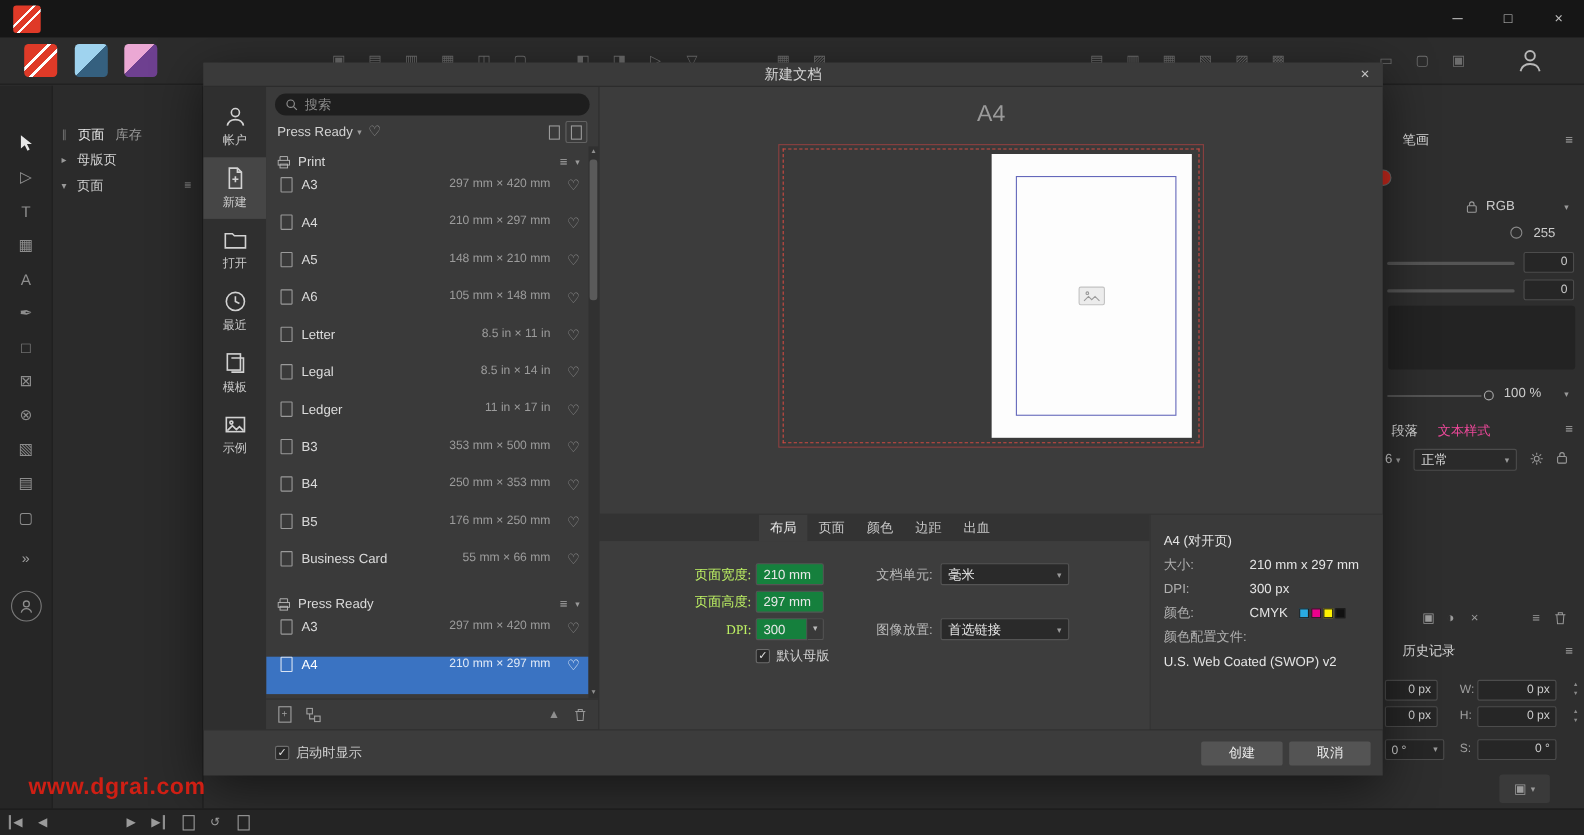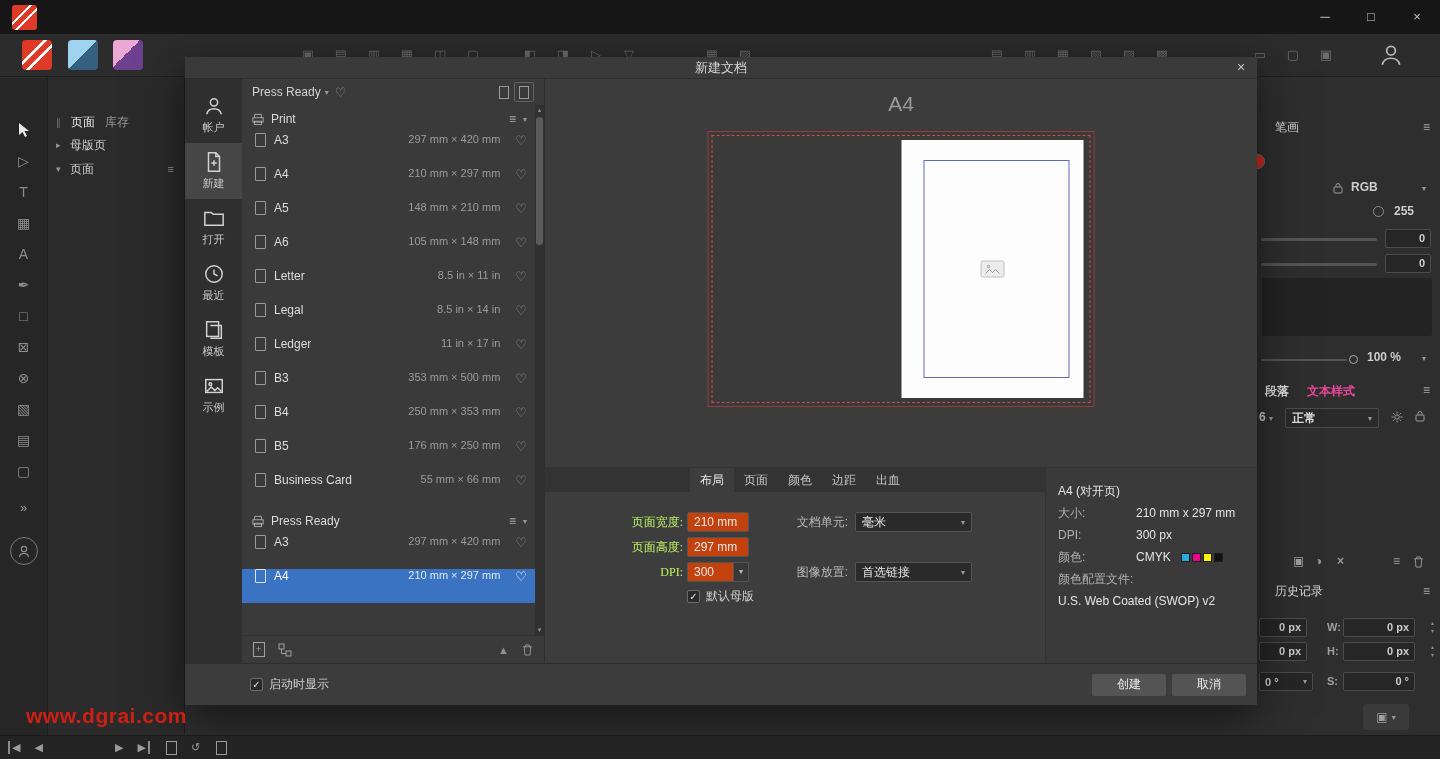--- a/index.html
+++ b/index.html
@@ -45,21 +45,21 @@
   .pp-tab.active { color:#eaeaea; }
   .pp-row { height:24px; display:flex; align-items:center; padding-left:8px; gap:6px; color:#cfcfcf; }
   .pp-chevron { color:#999; font-size:9px; width:8px; }
   .pp-row-icon { margin-left:auto; margin-right:10px; color:#9a9a9a; font-size:11px; }
 
   
   .right-side { position:absolute; left:1257px; top:78px; width:183px; bottom:24px; background:#2e2e2e; z-index:4; font-size:12px; }
   .rp-header { position:absolute; left:0; right:0; height:22px; display:flex; align-items:center; padding:0 10px 0 18px; color:#dadada; }
   .rp-header .burger { margin-left:auto; color:#a8a8a8; }
   .fill-dot { position:absolute; top:76px; left:-7px; width:15px; height:15px; border-radius:50%; background:#ce2a1e; border:1px solid #6b6b6b; }
-  .abs { position:absolute;font-weight:bold; }
+  .abs { position:absolute; }
   .rp-box { background:#262626; border:1px solid #4c4c4c; border-radius:2px; color:#ccc; font-size:11px; padding:2px 5px; text-align:right; }
   .rp-track { background:#555; border-radius:2px; height:3px; }
   .rp-dd { color:#9a9a9a; font-size:8px; }
   .rp-style-box { display:flex; align-items:center; background:#2a2a2a; border:1px solid #4c4c4c; border-radius:2px; padding:0 6px; color:#ddd; }
   .rp-style-box .rp-dd { margin-left:auto; }
   .tf-label { color:#9f9f9f; font-size:11px; }
   .tf-upd { display:flex; flex-direction:column; gap:1px; color:#8a8a8a; font-size:6px; line-height:7px; }
   .rp-bottom-btn { position:absolute; top:626px; left:106px; width:46px; height:26px; background:#3a3a3a; border-radius:3px; display:flex; align-items:center; justify-content:center; gap:4px; color:#9c9c9c; }
 
   
@@ -125,21 +125,21 @@
   .img-ph { position:absolute; left:50%; top:50%; transform:translate(-50%,-50%); width:24px; height:17px; background:#ececec; border:1px solid #c2c2c2; border-radius:2px; display:flex; align-items:center; justify-content:center; }
 
   .lower { flex:1; display:flex; border-top:1px solid #333; }
   .form-col { width:500px; display:flex; flex-direction:column; flex:none; }
   .tabbar { height:24px; background:#333; display:flex; padding-left:145px; flex:none; }
   .tab { padding:0 10px; line-height:24px; color:#c7c7c7; }
   .tab.active { background:#3d3d3d; color:#eaeaea; }
   .formarea { flex:1; background:#3d3d3d; position:relative; }
   .fl  { position:absolute; left:0; width:138px; text-align:right; color:#bef264; line-height:20px;font-family:Liberation Serif, serif; }
   .fl2 { position:absolute; left:204px; width:99px; text-align:right; color:#b9b9b9; line-height:20px; }
-  .fi  { position:absolute; left:142px; width:62px; height:20px; background:#c2410c; border:1px solid #545454; border-radius:2px; color:#e8e8e8; padding:2px 6px; }
+  .fi  { position:absolute; left:142px; width:62px; height:20px; background:#15803d; border:1px solid #545454; border-radius:2px; color:#e8e8e8; padding:2px 6px; }
   .fi.dpi { width:47px; border-radius:2px 0 0 2px; }
   .fi-dd { position:absolute; left:189px; width:15px; height:20px; background:#393939; border:1px solid #545454; border-left:none; border-radius:0 2px 2px 0; text-align:center; line-height:18px; font-size:8px; color:#bbb; }
   .fs  { position:absolute; left:310px; width:117px; height:20px; background:#2a2a2a; border:1px solid #545454; border-radius:2px; color:#e8e8e8; padding:2px 6px; display:flex; align-items:center; }
   .fs .dd-arrow { margin-left:auto; }
   .chk-row { position:absolute; left:142px; top:96px; display:flex; gap:6px; align-items:center; color:#cfcfcf; }
   .chkbox { width:13px; height:13px; background:#2a2a2a; border:1px solid #6c6c6c; border-radius:2px; color:#e2e2e2; font-size:10px; line-height:11px; text-align:center; }
 
   .summary { width:212px; background:#3a3a3a; border-left:1px solid #323232; display:flex; flex-direction:column; flex:none; }
   .sum-header { height:32px; background:#424242; display:flex; align-items:center; justify-content:center; color:#d6d6d6; flex:none; }
   .sum-body { padding:12px 12px 0; }
@@ -430,20 +430,29 @@
               <rect x="3" y="5" width="18" height="14"></rect>
               <circle cx="8" cy="10" r="1.5"></circle>
               <path d="M4 18l5-5 4 4 3-3 4 4"></path>
             </svg>
           </div>
           <div class="nlabel">示例</div>
         </div>
       </div>
 
     <div class="dlg-list">
+      <div class="search-box">
+        <span>
+          <svg width="12" height="12" viewBox="0 0 16 16">
+              <circle cx="7" cy="7" r="4.5" fill="none" stroke="#8f8f8f" stroke-width="1.4"></circle>
+              <line x1="10.5" y1="10.5" x2="14.5" y2="14.5" stroke="#8f8f8f" stroke-width="1.4"></line>
+            </svg>
+        </span>
+        <span class="search-ph">搜索</span>
+      </div>
       <div class="filter-row">
         <span class="filter-dd">
           <span>Press Ready</span>
           <span class="dd-arrow">▾</span>
         </span>
         <span class="heart">♡</span>
         <div class="view-icons">
           <span class="vi-page"></span>
           <span class="vi-box">
               <span class="vi-page"></span>

